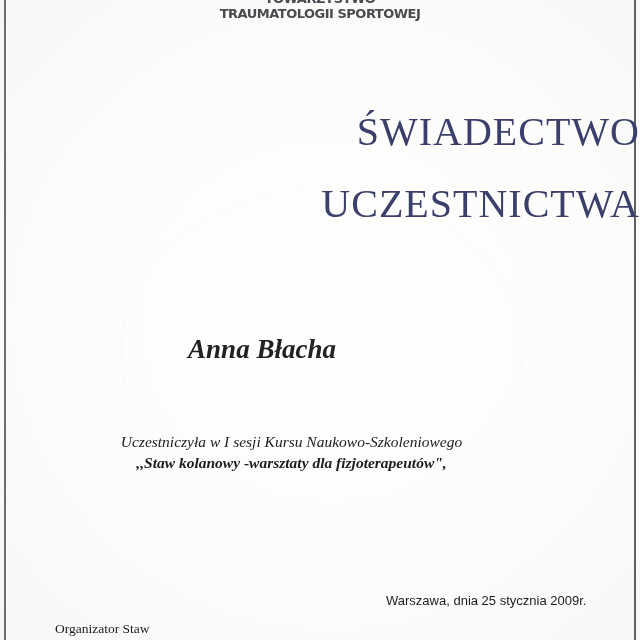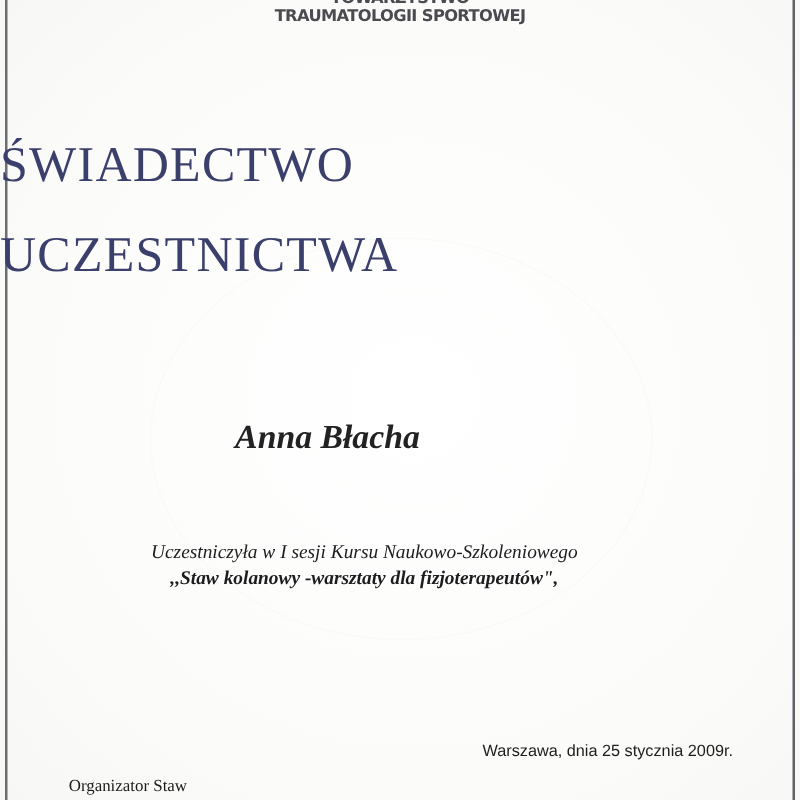--- a/index.html
+++ b/index.html
@@ -54,21 +54,21 @@
       top: -9px;
       font-size: 13px;
     }
     .org-line2 {
       top: 6px;
       font-size: 13px;
     }
     .title {
       position: absolute;
       left: 0; width: 640px;
-      text-align: left;
+      text-align: right;
       font-family: "Liberation Serif", serif;
       color: #3b3f6b;
       font-size: 40px;
       line-height: 1;
       letter-spacing: 1px;
     }
     .title-line1 { top: 112px; }
     .title-line2 { top: 173px; margin-top: 11px; }
     .intro {
       position: absolute;

